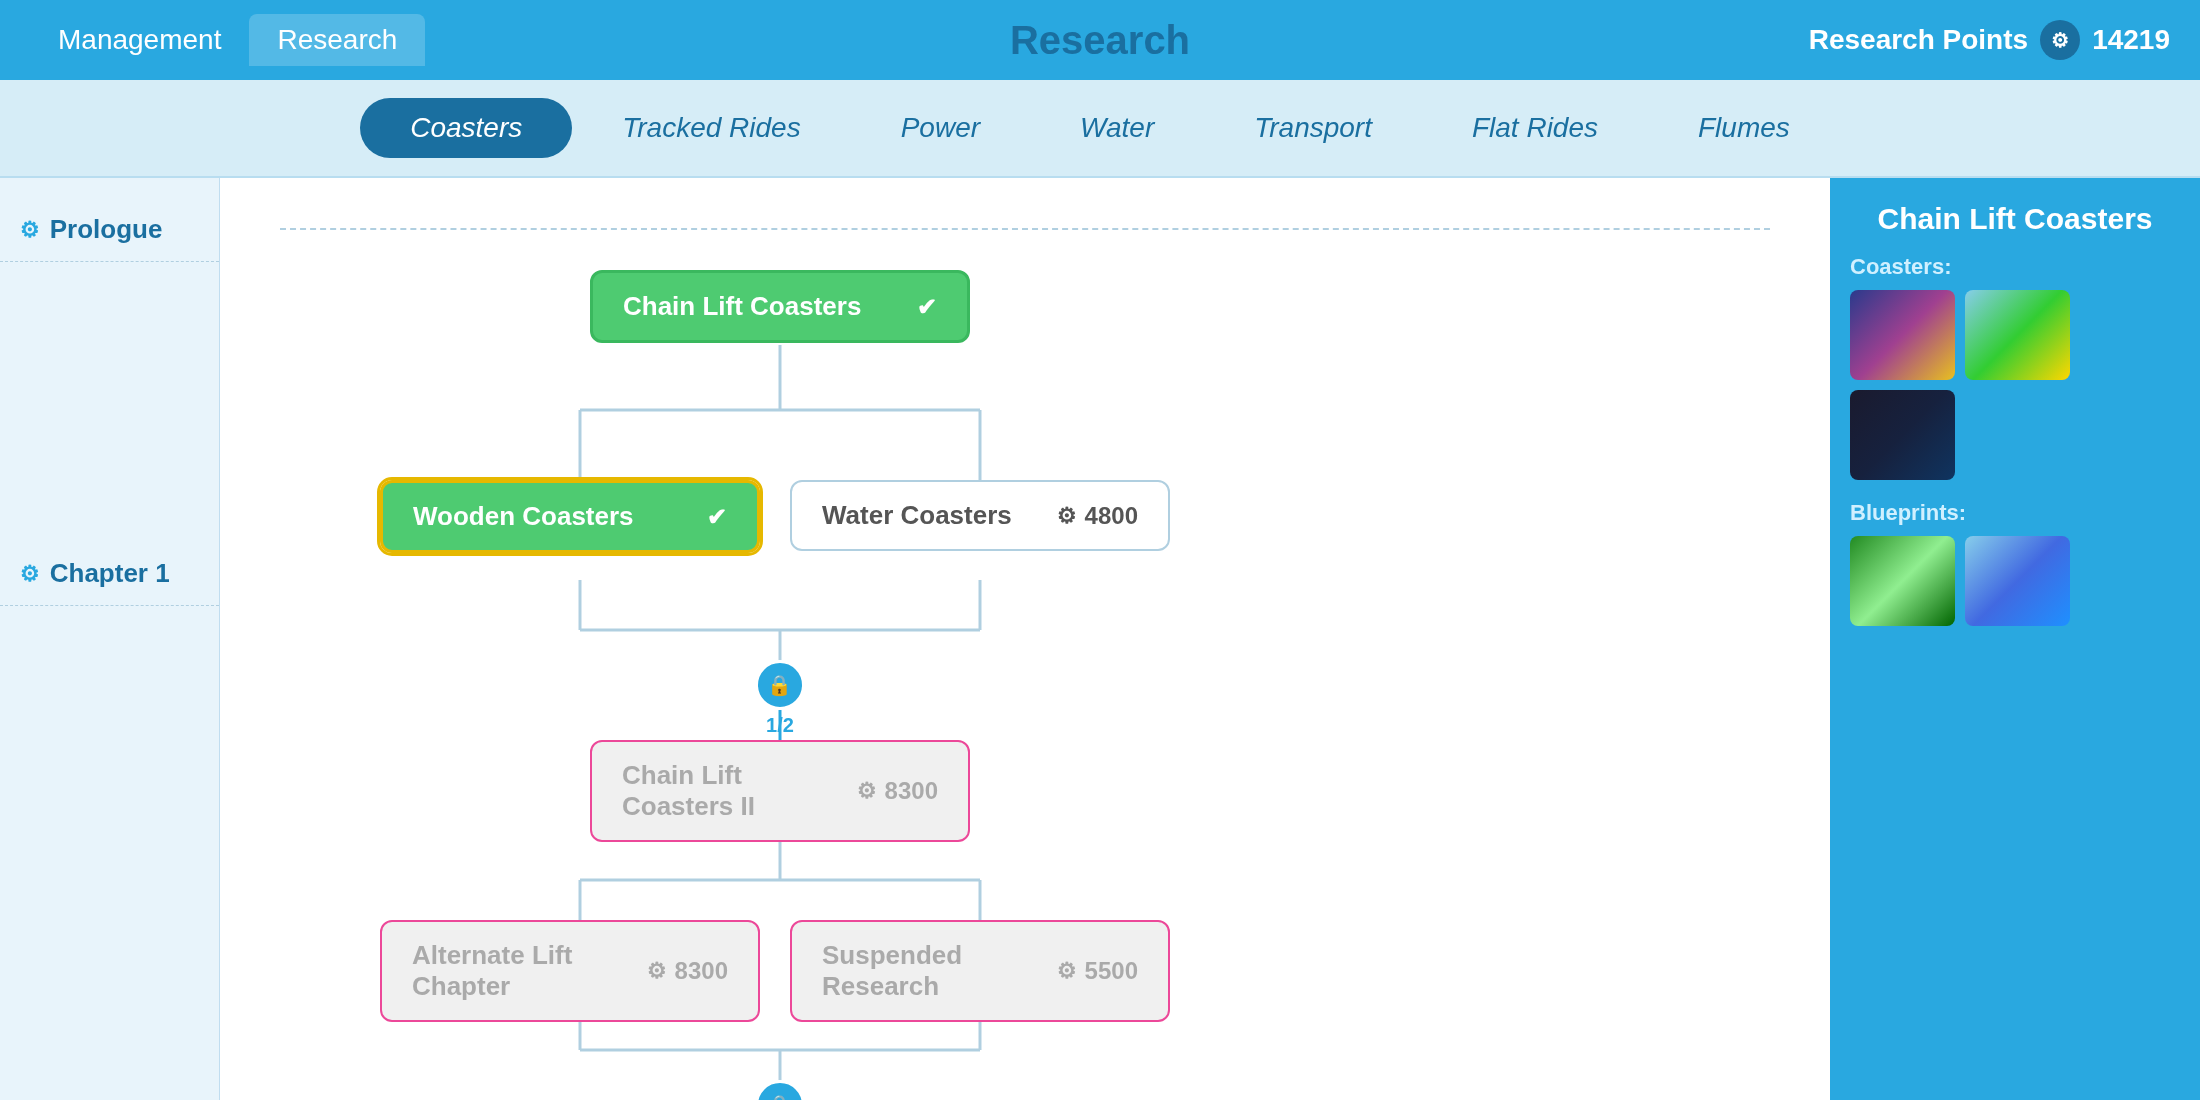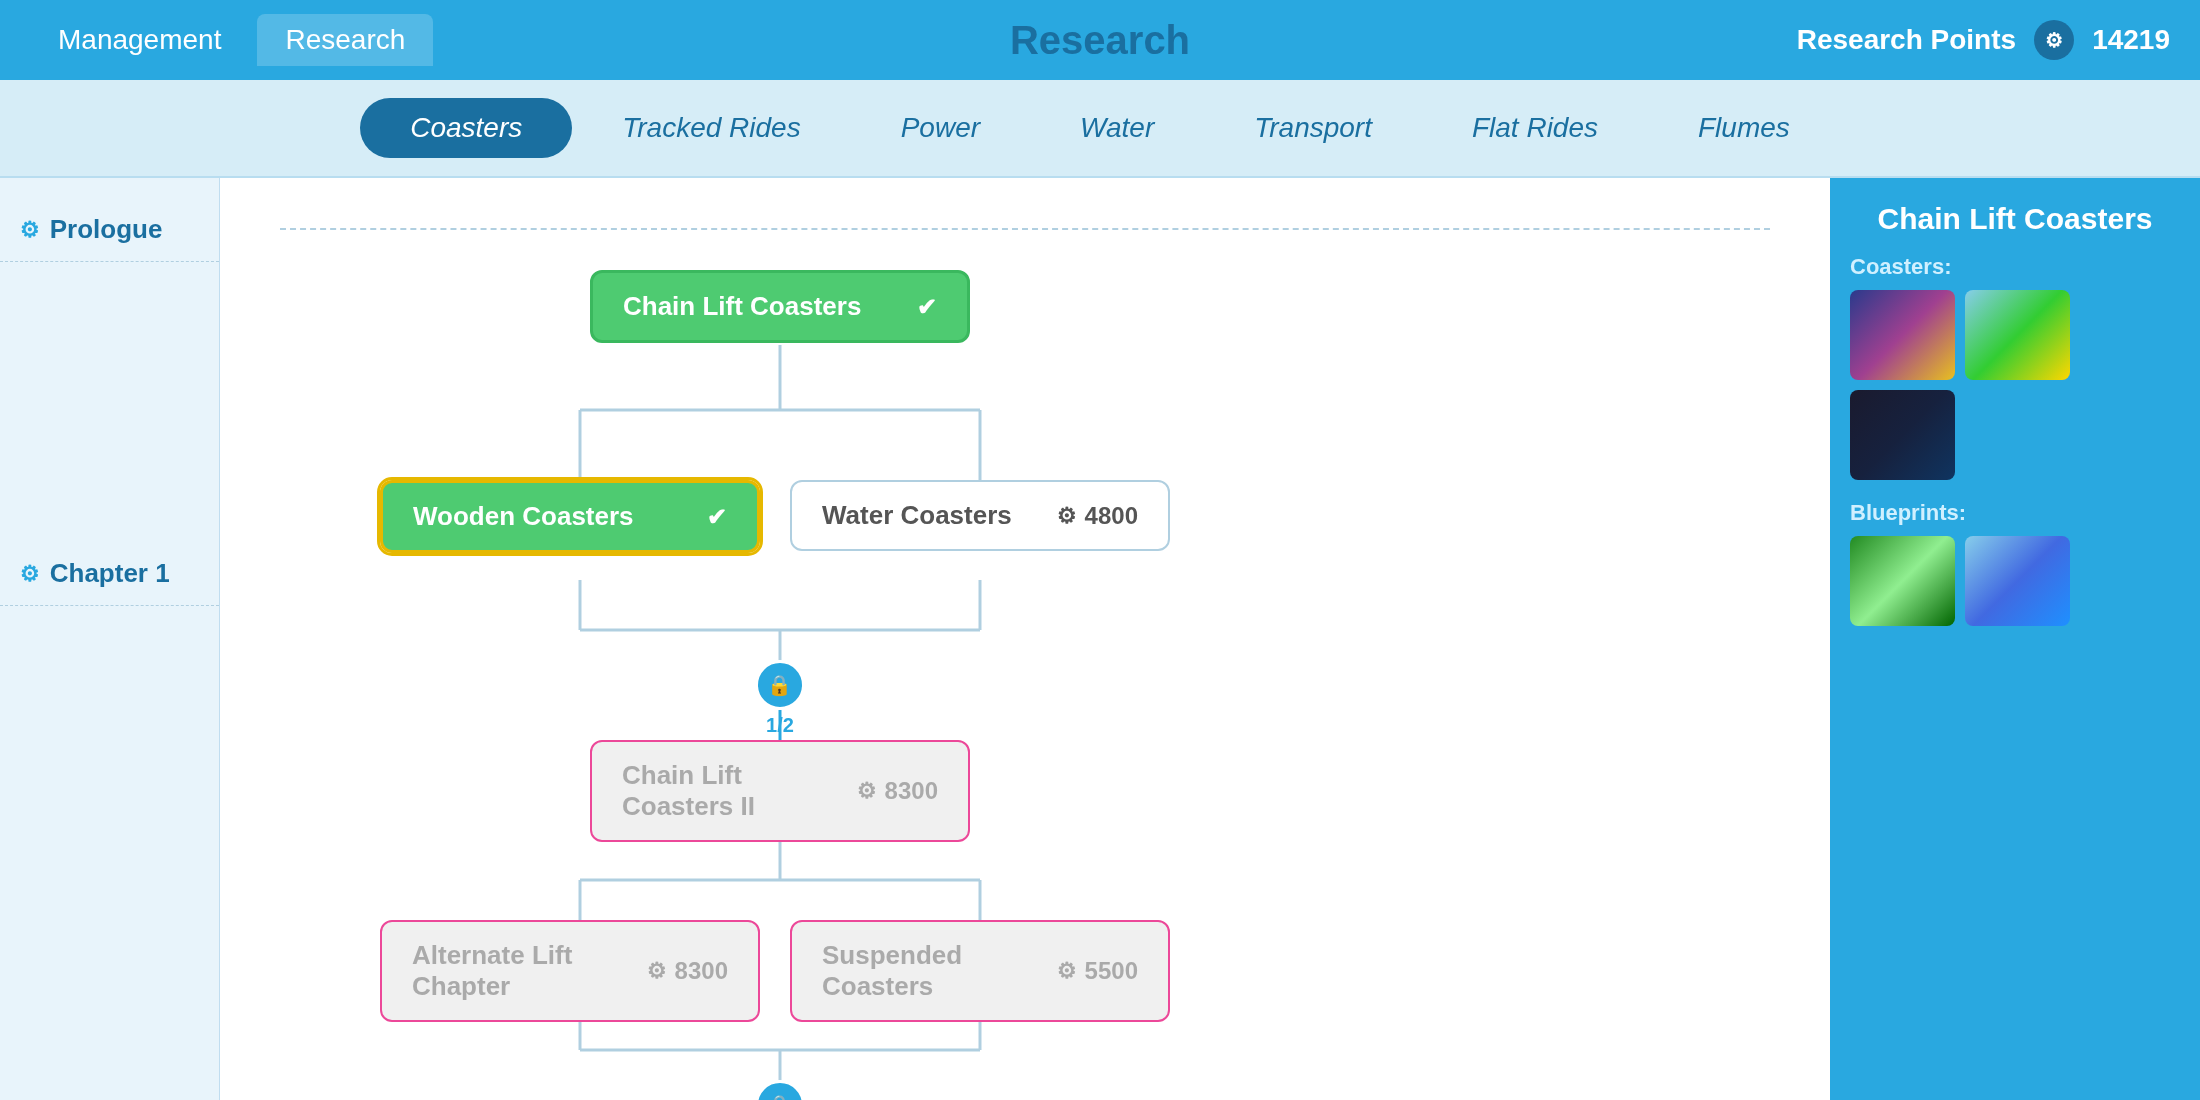--- a/index.html
+++ b/index.html
@@ -15,21 +15,21 @@
     .top-bar {
       background: #29a8e0;
       height: 80px;
       display: flex;
       align-items: center;
       padding: 0 30px;
       position: relative;
     }
     .top-bar-tabs {
       display: flex;
-      gap: 8px;
+      gap: 0;
     }
     .top-bar-tab {
       padding: 10px 28px;
       font-size: 28px;
       color: white;
       cursor: pointer;
       border-radius: 8px 8px 0 0;
       font-weight: 500;
     }
     .top-bar-tab.active {
@@ -40,21 +40,21 @@
       left: 50%;
       transform: translateX(-50%);
       font-size: 40px;
       font-weight: 700;
       color: #1a6fa0;
     }
     .research-points {
       margin-left: auto;
       display: flex;
       align-items: center;
-      gap: 18px;
+      gap: 12px;
       color: white;
       font-size: 28px;
       font-weight: 600;
     }
     .rp-badge {
       background: #1a6fa0;
       border-radius: 50%;
       width: 40px;
       height: 40px;
       display: flex;
@@ -356,21 +356,21 @@
 
       <div style="position:absolute;left:100px;top:670px;width:380px;" class="node node-white-locked">
         <span>Alternate Lift Chapter</span>
         <span class="node-cost">
           <span class="gear-icon">⚙</span>
           <span>8300</span>
         </span>
       </div>
 
       <div style="position:absolute;left:510px;top:670px;width:380px;" class="node node-white-locked">
-        <span>Suspended Coasters</span>
+        <span>Suspended Research</span>
         <span class="node-cost">
           <span class="gear-icon">⚙</span>
           <span>5500</span>
         </span>
       </div>
 
       <div style="position:absolute;left:475px;top:830px;display:flex;flex-direction:column;align-items:center;gap:4px;">
         <div class="lock-badge">🔒</div>
 
       </div>

